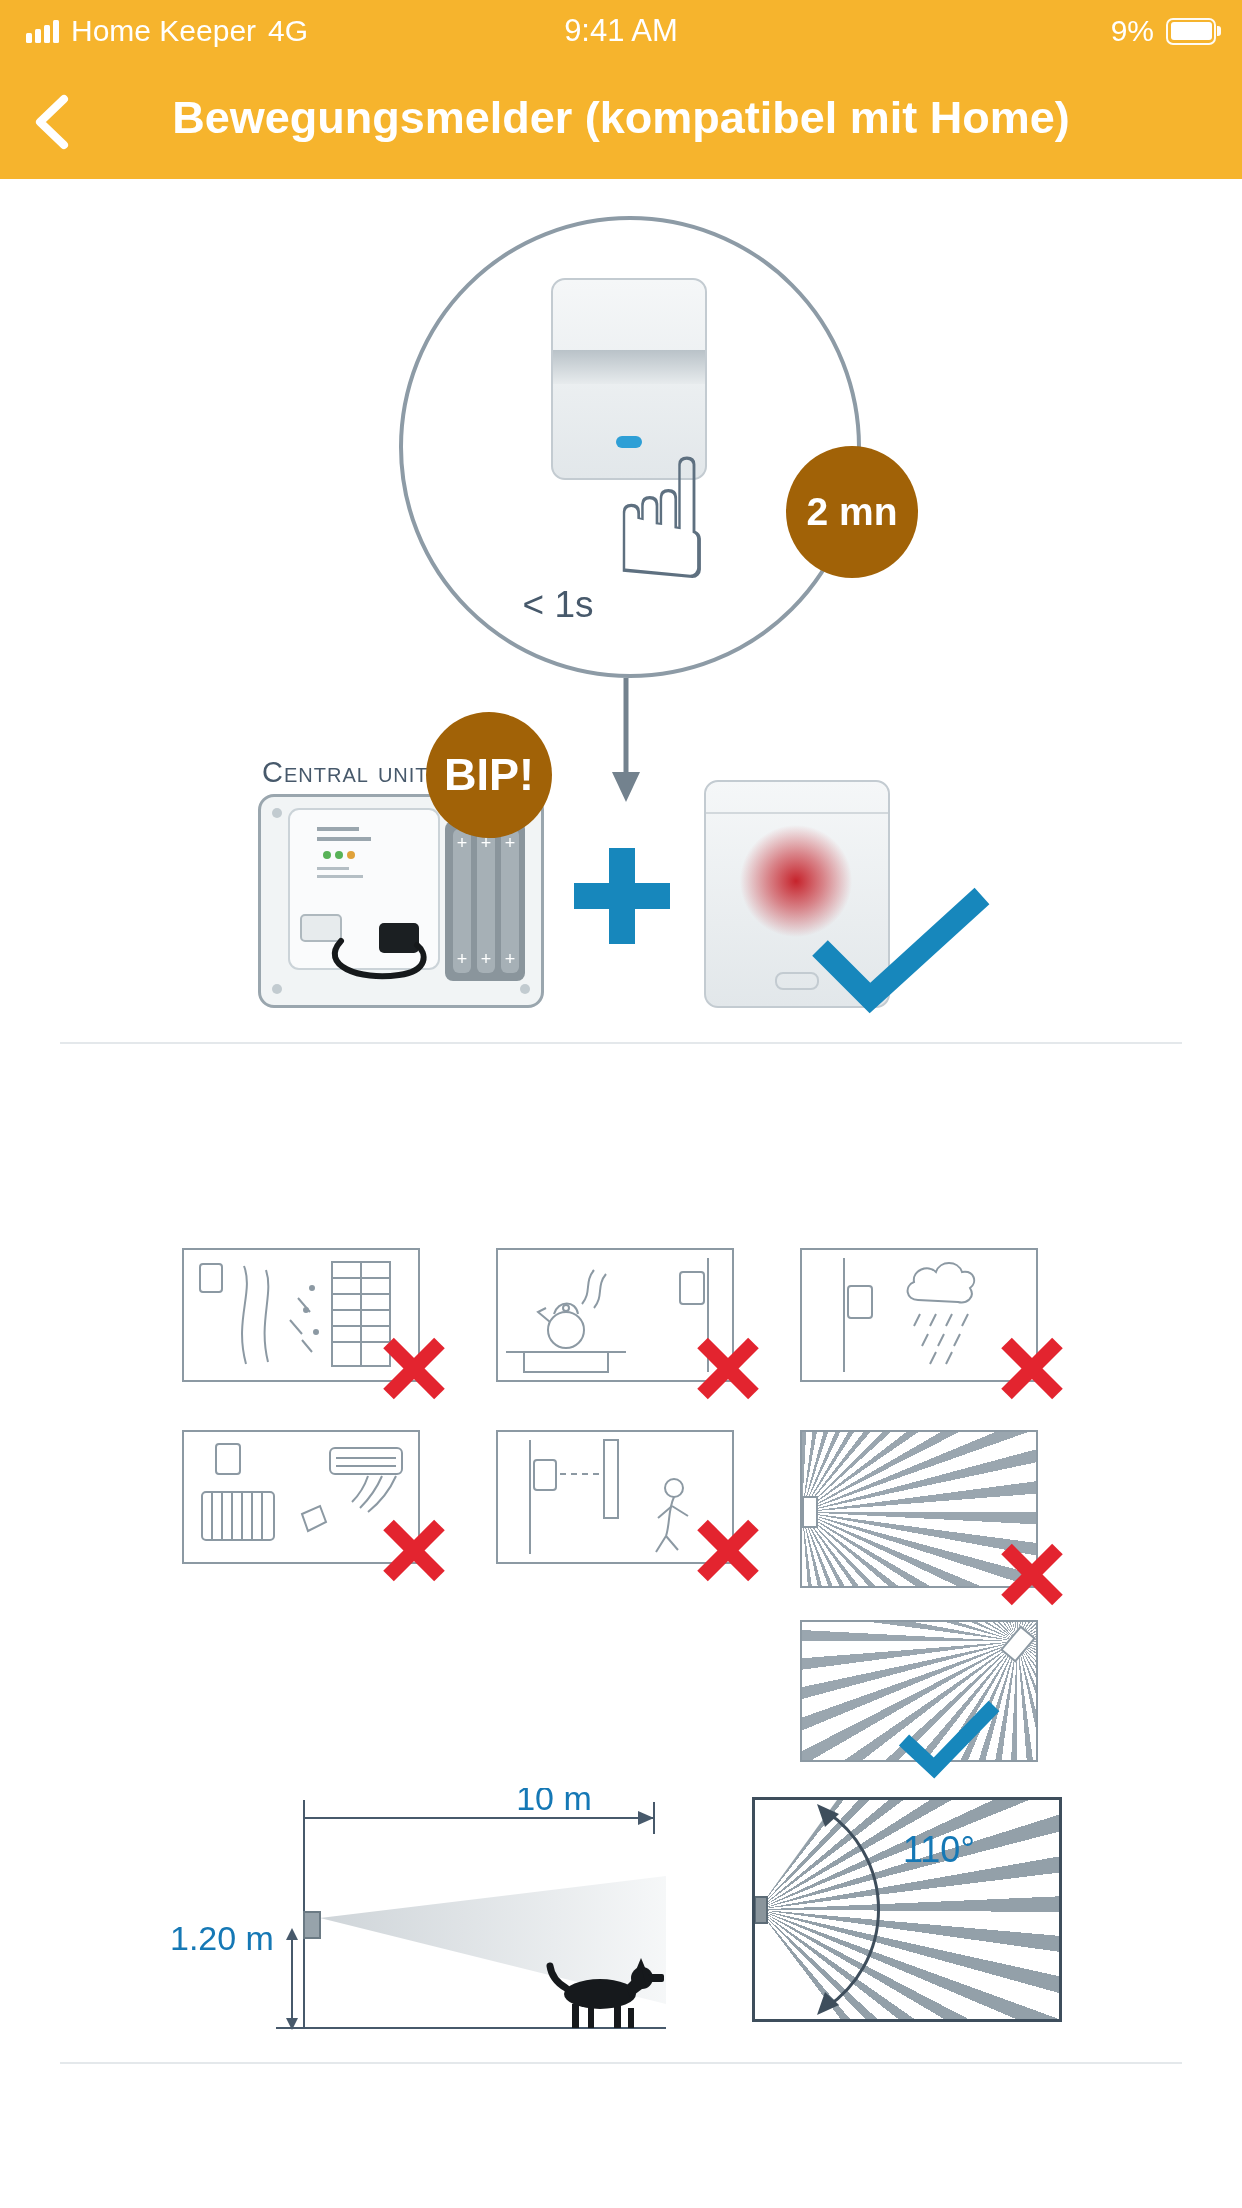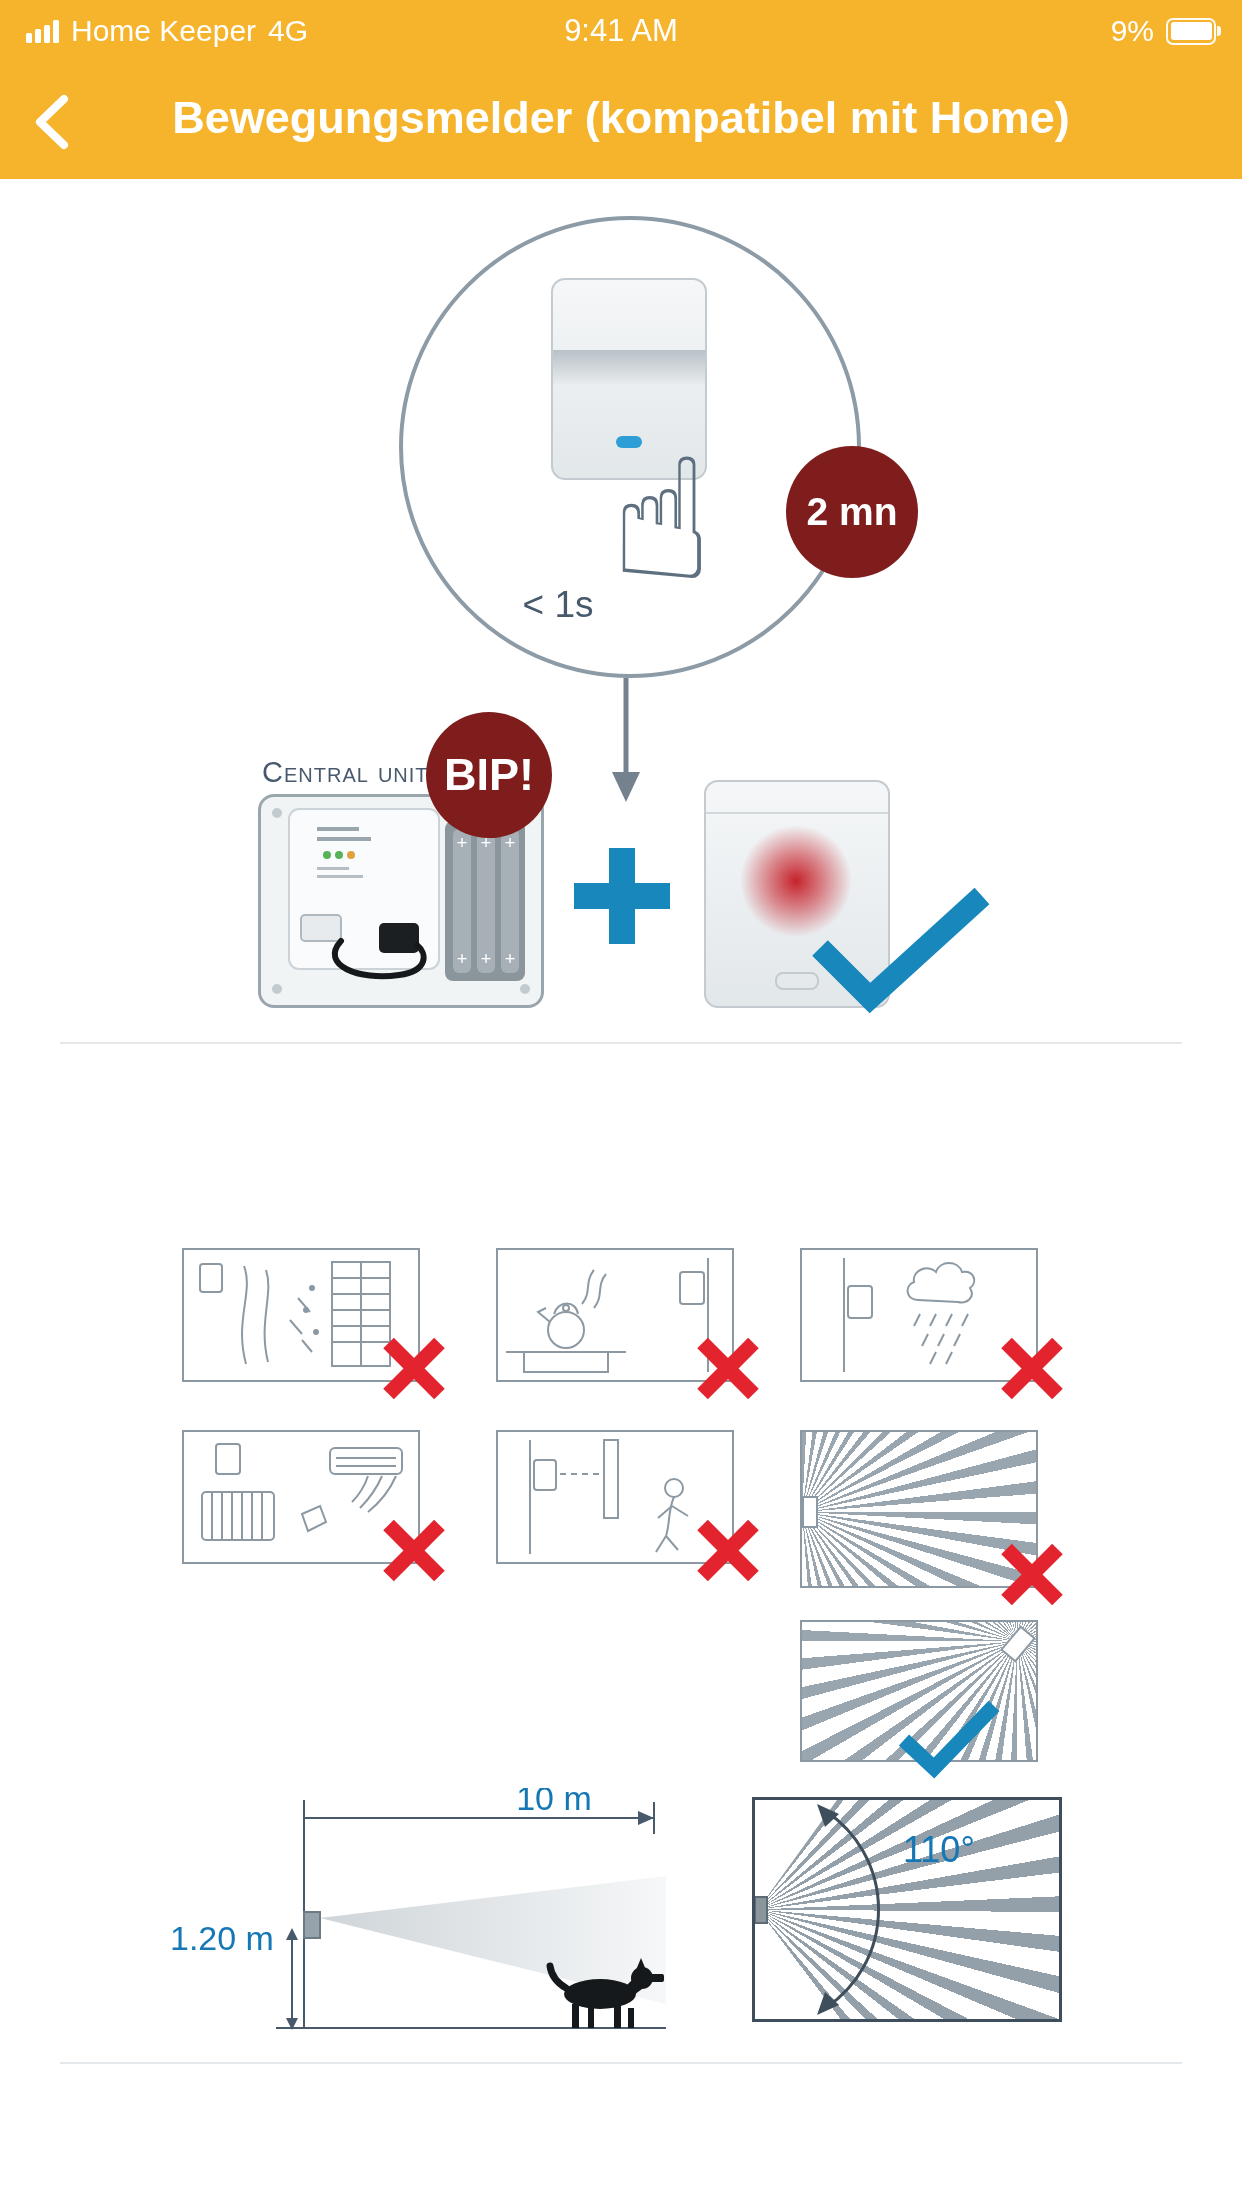--- a/index.html
+++ b/index.html
@@ -30,21 +30,21 @@
   
   #big-circle{left:399px;top:216px;width:454px;height:454px;border:4px solid #8D9BA6;border-radius:50%;}
   .detector{background:linear-gradient(180deg,#F5F7F8 0%,#E2E7EA 100%);
             border:2px solid #C3CBD1;border-radius:14px;}
   #detA{left:551px;top:278px;width:152px;height:198px;}
   #detA .lens{position:absolute;left:0;right:0;top:70px;height:34px;
               background:linear-gradient(180deg,#B9C2C8,#E7EBED);}
   #detA .led{position:absolute;left:63px;top:156px;width:26px;height:12px;border-radius:6px;background:#2E9FD6;}
   #hand{left:572px;top:436px;width:180px;text-align:center;font-size:168px;line-height:1;color:#5E7080;}
   #press-label{left:478px;top:584px;width:160px;text-align:center;font-size:37px;color:#47596B;}
-  .badge{border-radius:50%;background:#7f1d1d;color:#fff;display:flex;align-items:center;
+  .badge{border-radius:50%;background:#a16207;color:#fff;display:flex;align-items:center;
          justify-content:center;font-weight:700;}
   #badge-2mn{left:786px;top:446px;width:132px;height:132px;font-size:39px;}
   #badge-bip{left:426px;top:712px;width:126px;height:126px;font-size:45px;z-index:3;}
   #cu-label{left:262px;top:756px;font-variant:small-caps;font-size:29px;color:#47596B;letter-spacing:1px;}
   #central-unit{left:258px;top:794px;width:286px;height:214px;background:#F1F4F5;
                 border:3px solid #9AA6AE;border-radius:16px;box-sizing:border-box;}
   #plus-icon{left:572px;top:846px;width:100px;height:100px;}
   #plus-icon::before{content:"";position:absolute;left:2px;top:37px;width:96px;height:26px;background:#1787BC;}
   #plus-icon::after{content:"";position:absolute;left:37px;top:2px;width:26px;height:96px;background:#1787BC;}
   #detB{left:704px;top:780px;width:182px;height:224px;}

